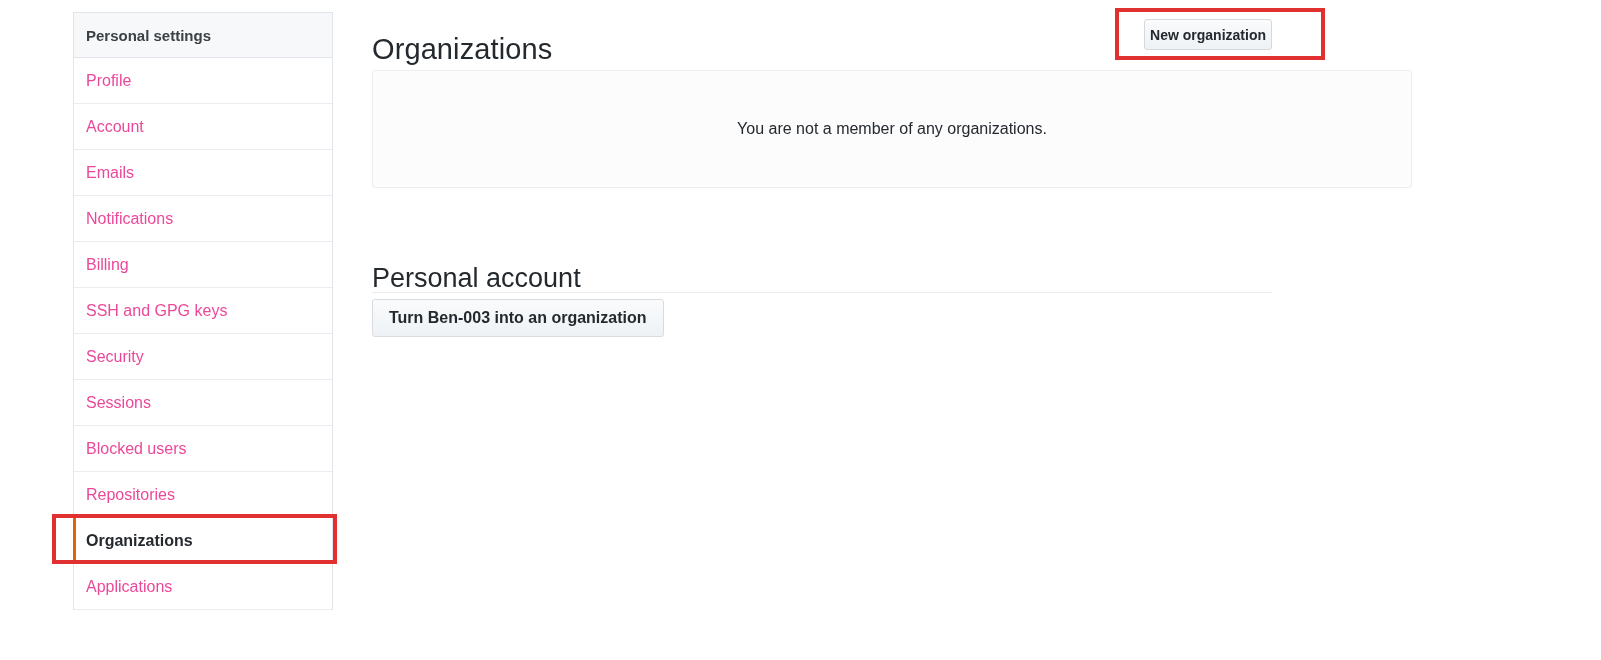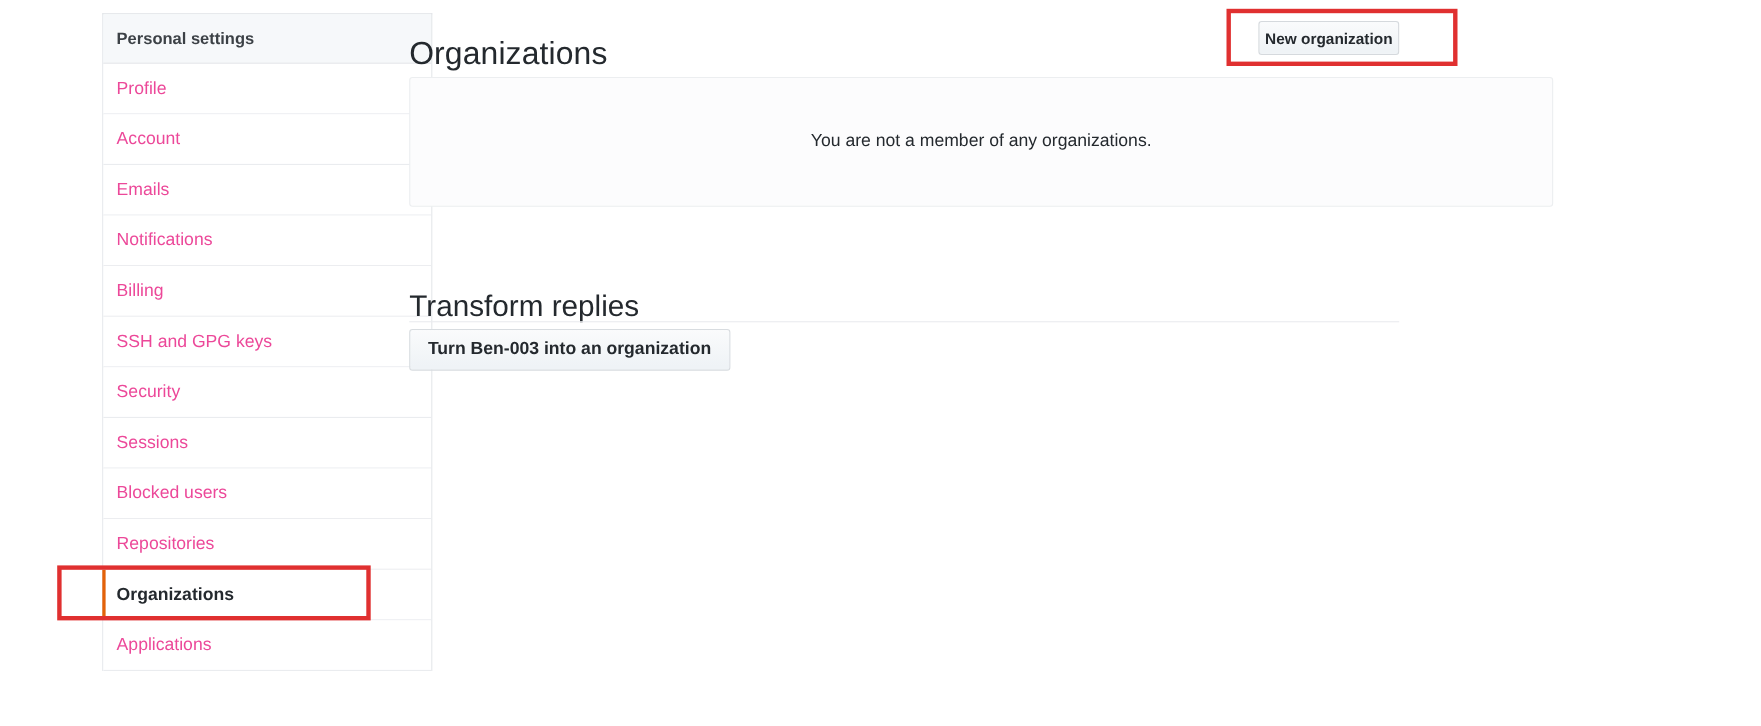--- a/index.html
+++ b/index.html
@@ -15,26 +15,25 @@
     font-family: "Liberation Sans", sans-serif;
     color: #24292e;
     -webkit-font-smoothing: antialiased;
   }
 
   
   #sidebar {
     position: absolute;
     left: 73px;
     top: 12px;
-    width: 300px;
+    width: 260px;
     border: 1px solid #e1e4e8;
     border-bottom: none;
     box-sizing: border-box;
     background: #ffffff;
-    margin-left: 20px;
   }
   .side-header {
     background: #f6f8fa;
     border-bottom: 1px solid #e1e4e8;
     padding: 0 12px;
     height: 45px;
     display: flex;
     align-items: center;
     font-size: 15px;
     font-weight: bold;
@@ -222,19 +221,19 @@
 <div id="main">
   <div class="main-head">
     <h1 id="page-title">Organizations</h1>
     <button id="new-org-btn">New organization</button>
   </div>
 
   <div id="empty-box">
     <span id="empty-text">You are not a member of any organizations.</span>
   </div>
 
-  <h2 id="transform-title">Transform replies</h2>
+  <h2 id="transform-title">Personal account</h2>
   <div id="transform-rule"></div>
   <button id="transform-btn">Turn Ben-003 into an organization</button>
 </div>
 
 <div class="annot" id="annot-new-org"></div>
 <div class="annot" id="annot-orgs"></div>
 
 </body></html>

